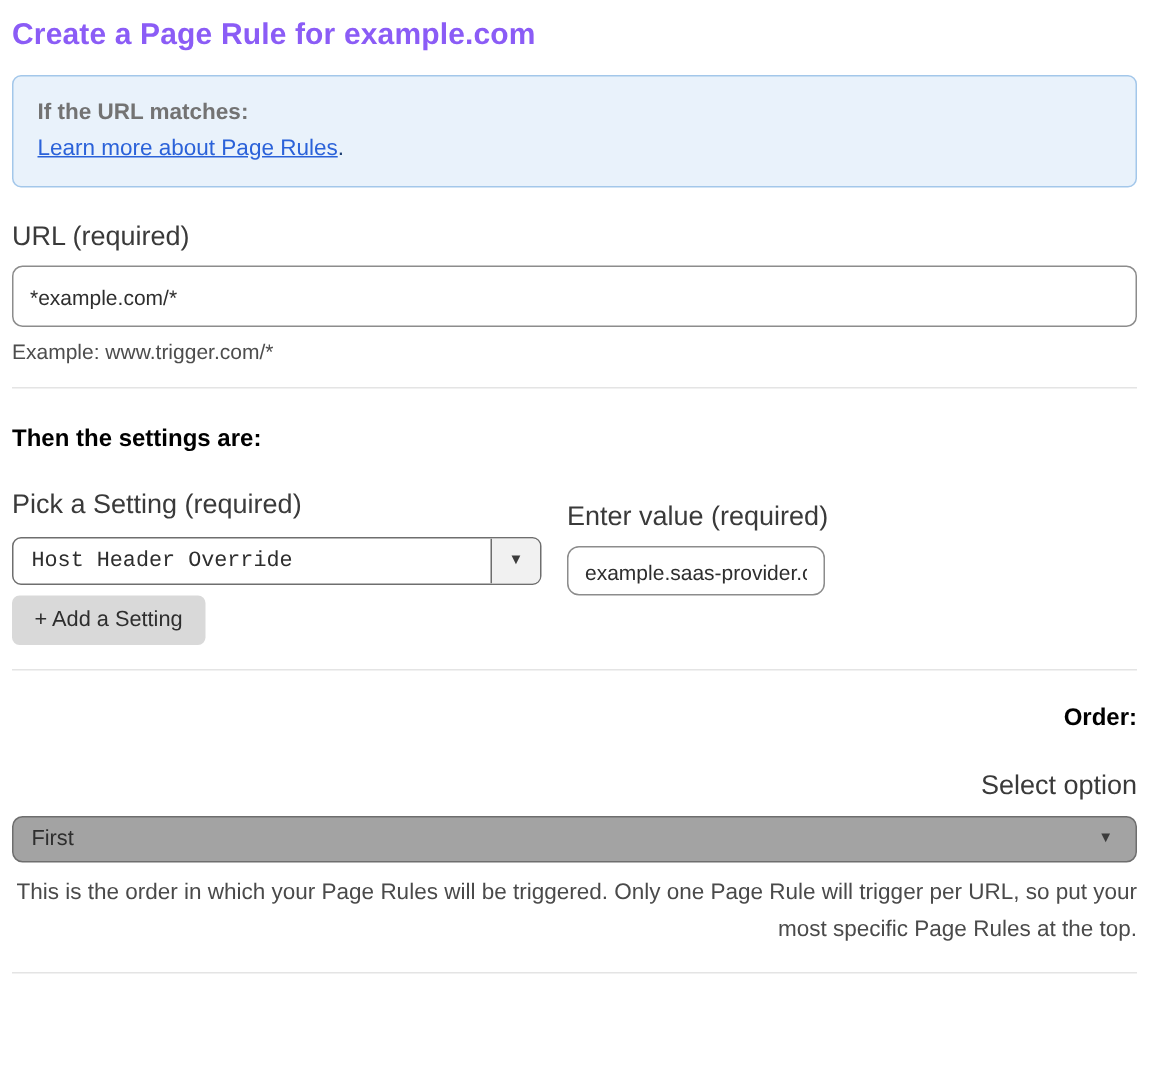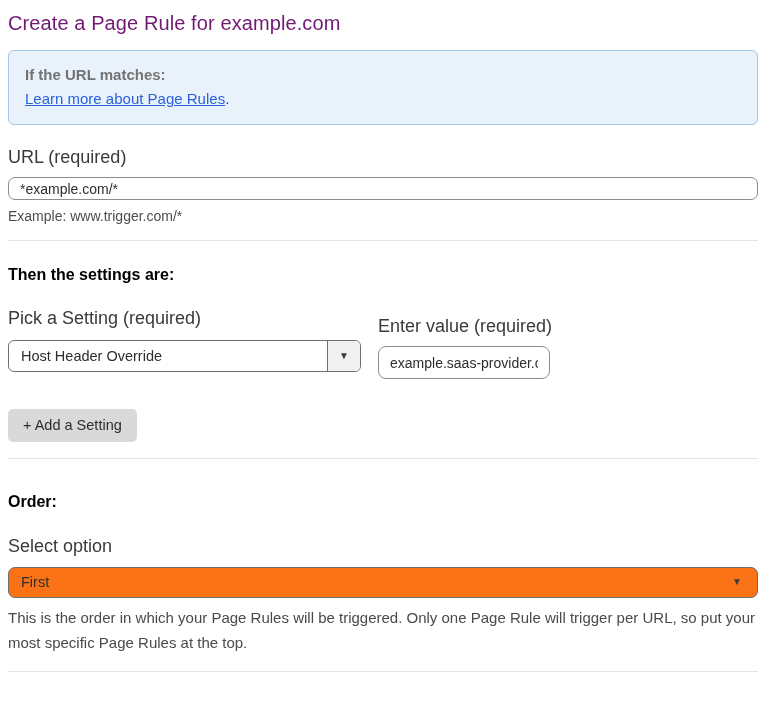--- a/index.html
+++ b/index.html
@@ -6,22 +6,22 @@
   html, body {
     width: 772px; height: 711px;
     background: #ffffff;
     font-family: "Liberation Sans", "DejaVu Sans", sans-serif;
     color: #333333;
   }
   .container { padding: 10px 14px 0 8px; }
 
   .page-title {
     font-size: 20px;
-    font-weight: 400;
-    color: #701a75;
+    font-weight: 700;
+    color: #8b5cf6;
     margin-top: 2px;
     letter-spacing: 0.1px;
   }
 
   
   .info-box {
     margin-top: 15px;
     background: #e9f2fb;
     border: 1px solid #a3c7ea;
     border-radius: 6px;
@@ -36,21 +36,21 @@
     text-decoration: underline;
     cursor: pointer;
   }
   .info-box .info-link-suffix { color: #1d3f72; }
 
   .field-label { font-size: 18px; color: #3a3a3a; }
 
   .text-input {
     display: block;
     width: 100%;
-    height: 23px;
+    height: 41px;
     border: 1px solid #8c8c8c;
     border-radius: 7px;
     padding: 0 11px;
     font-size: 14px;
     color: #2e2e2e;
     font-family: inherit;
     background: #fff;
     outline: none;
   }
 
@@ -85,20 +85,21 @@
     cursor: pointer;
     overflow: hidden;
   }
   .select-box .select-text {
     flex: 1;
     display: flex;
     align-items: center;
     padding: 0 12px;
     font-size: 14.5px;
     color: #2e2e2e;
+    font-family: Liberation Mono, monospace;
   }
   .select-box .select-arrow-cell {
     width: 33px;
     display: flex;
     align-items: center;
     justify-content: center;
     border-left: 1px solid #6e6e6e;
     background: #f1f1f1;
   }
   .chevron { font-size: 10px; color: #3c3c3c; line-height: 1; }
@@ -120,31 +121,31 @@
     font-family: inherit;
     font-size: 14.5px;
     cursor: pointer;
     line-height: 1;
   }
   .btn-gray {
     background: #d9d9d9;
     color: #2e2e2e;
     padding: 10px 16px;
   }
-  .btn-add { margin-top: 30px; padding: 9px 15px; }
-
-  .order-section { margin-top: 34px; }
+  .btn-add { padding: 9px 15px; }
+
+  .order-section { margin-top: 23px; text-align: right; }
   .order-section .field-label { display: block; margin-top: 25px; }
   .order-select {
     margin-top: 10px;
     position: relative;
     height: 31px;
     border: 1px solid #6e6e6e;
     border-radius: 7px;
-    background: #f97316;
+    background: #a3a3a3;
     display: flex;
     align-items: center;
     padding: 0 12px;
     font-size: 14.5px;
     color: #2e2e2e;
     cursor: pointer;
   }
   .order-select .chevron {
     position: absolute;
     right: 15px;

